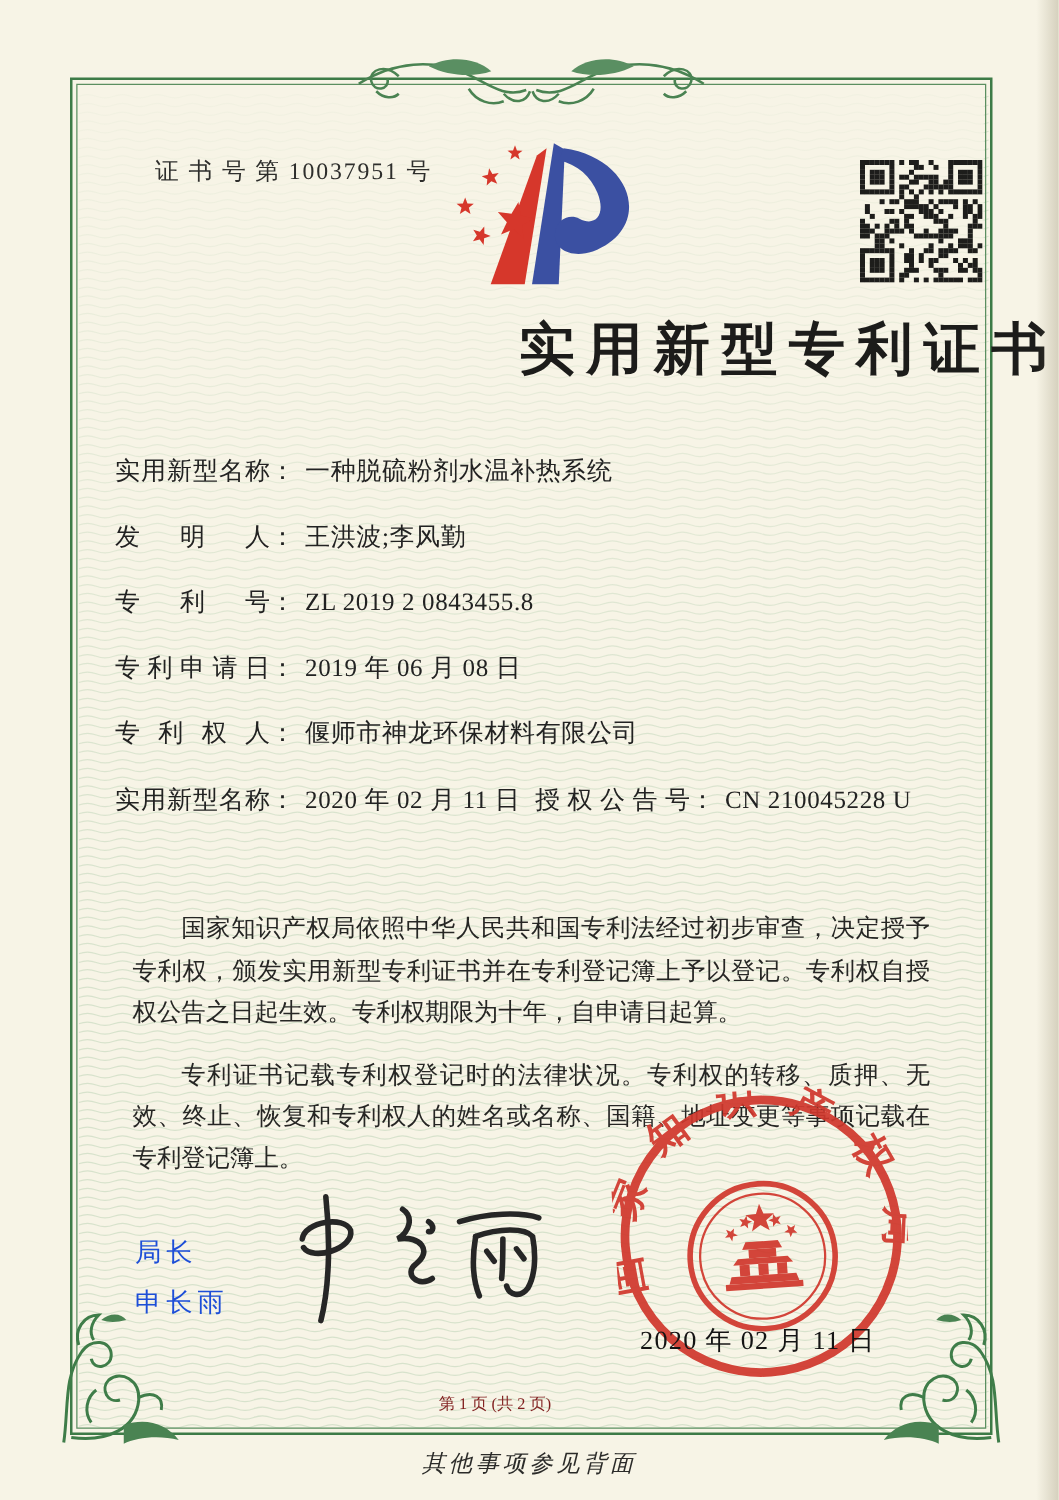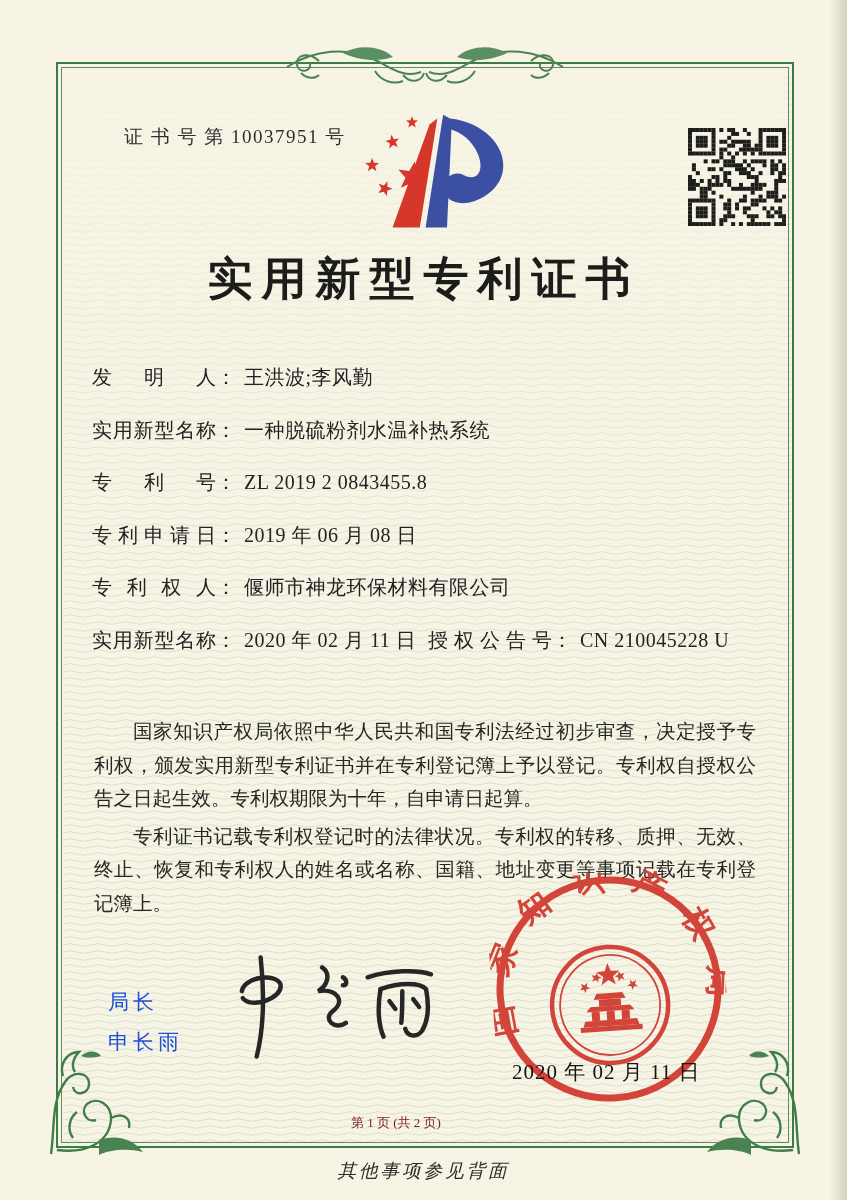--- a/index.html
+++ b/index.html
@@ -26,33 +26,33 @@
   .corner.bl{left:-11px;bottom:-11px;}
   .corner.br{right:-11px;bottom:-11px;transform:scaleX(-1);}
   .edge-shade{position:absolute;right:0;top:0;width:18px;height:100%;z-index:5;
     background:linear-gradient(to left, rgba(135,125,95,.30), rgba(135,125,95,0));pointer-events:none;}
   
   .content{position:absolute;inset:0;z-index:3;}
   .cert-no{position:absolute;left:88px;top:124px;font-size:19px;letter-spacing:1.5px;color:#2e2e2c;margin-left:36px;}
   .logo{position:absolute;left:342px;top:104px;}
   .qr{position:absolute;left:688px;top:128px;}
   .title{
-    position:absolute;left:0;right:0;top:249px;text-align:center;
+    position:absolute;left:0;right:0;top:249px;text-align:right;
     font-size:45px;font-weight:bold;letter-spacing:9px;color:#1c1c1a;
   }
   .fields{position:absolute;left:92px;top:362px;width:668px;font-size:20px;}
   .field{margin-bottom:21.5px;line-height:31px;white-space:nowrap;}
   .flabel{display:inline-block;width:124px;text-align:justify;text-align-last:justify;vertical-align:top;}
   .fcolon{display:inline-block;margin-right:8px;}
   .fvalue{letter-spacing:.5px;}
   .grant-row{position:relative;}
   .grant-2{position:absolute;left:336px;top:0;}
   .paras{position:absolute;left:90px;top:711px;width:670px;font-size:19.5px;line-height:1.72;
     text-align:justify;color:#262624;}
-  .paras p{margin:4px;text-indent:2em;font-family:Liberation Serif, serif;}
+  .paras p{margin:16px;text-indent:2em;font-family:Liberation Serif, serif;}
   .signer{position:absolute;left:108px;font-size:21px;letter-spacing:4px;color:#1d4ed8;
     font-family:"Liberation Sans","DejaVu Sans",sans-serif;}
   .signer.t1{top:988px;}
   .signer.t2{top:1028px;}
   .signature{position:absolute;left:226px;top:950px;}
   .seal{position:absolute;left:492px;top:872px;transform:rotate(-4deg);opacity:.92;}
   .seal-date{position:absolute;left:512px;top:1058px;font-size:21px;letter-spacing:1px;color:#141414;z-index:4;}
   .page-info{position:absolute;left:56px;top:1114px;width:680px;text-align:center;font-size:13px;color:#7f1d1d;}
   .back-note{position:absolute;left:0;right:0;top:1158px;text-align:center;font-size:18.5px;
     letter-spacing:3px;color:#2b2b29;font-style:italic;}
@@ -416,24 +416,24 @@
         <rect x="78.40" y="94.08" width="4" height="4" fill="#1d1d1b"></rect>
         <rect x="86.24" y="94.08" width="4" height="4" fill="#1d1d1b"></rect>
         <rect x="90.16" y="94.08" width="4" height="4" fill="#1d1d1b"></rect>
         <rect x="94.08" y="94.08" width="4" height="4" fill="#1d1d1b"></rect>
       </svg>
 
     <div class="title">实用新型专利证书</div>
 
     <div class="fields">
       <div class="field">
-        <span class="flabel">发明人</span><span class="fcolon">：</span><span class="fvalue">王洪波;李风勤</span>
+        <span class="flabel">实用新型名称</span><span class="fcolon">：</span><span class="fvalue">一种脱硫粉剂水温补热系统</span>
       </div>
       <div class="field">
-        <span class="flabel">实用新型名称</span><span class="fcolon">：</span><span class="fvalue">一种脱硫粉剂水温补热系统</span>
+        <span class="flabel">发明人</span><span class="fcolon">：</span><span class="fvalue">王洪波;李风勤</span>
       </div>
       <div class="field">
         <span class="flabel">专利号</span><span class="fcolon">：</span><span class="fvalue">ZL 2019 2 0843455.8</span>
       </div>
       <div class="field">
         <span class="flabel">专利申请日</span><span class="fcolon">：</span><span class="fvalue">2019 年 06 月 08 日</span>
       </div>
       <div class="field">
         <span class="flabel">专利权人</span><span class="fcolon">：</span><span class="fvalue">偃师市神龙环保材料有限公司</span>
       </div>

